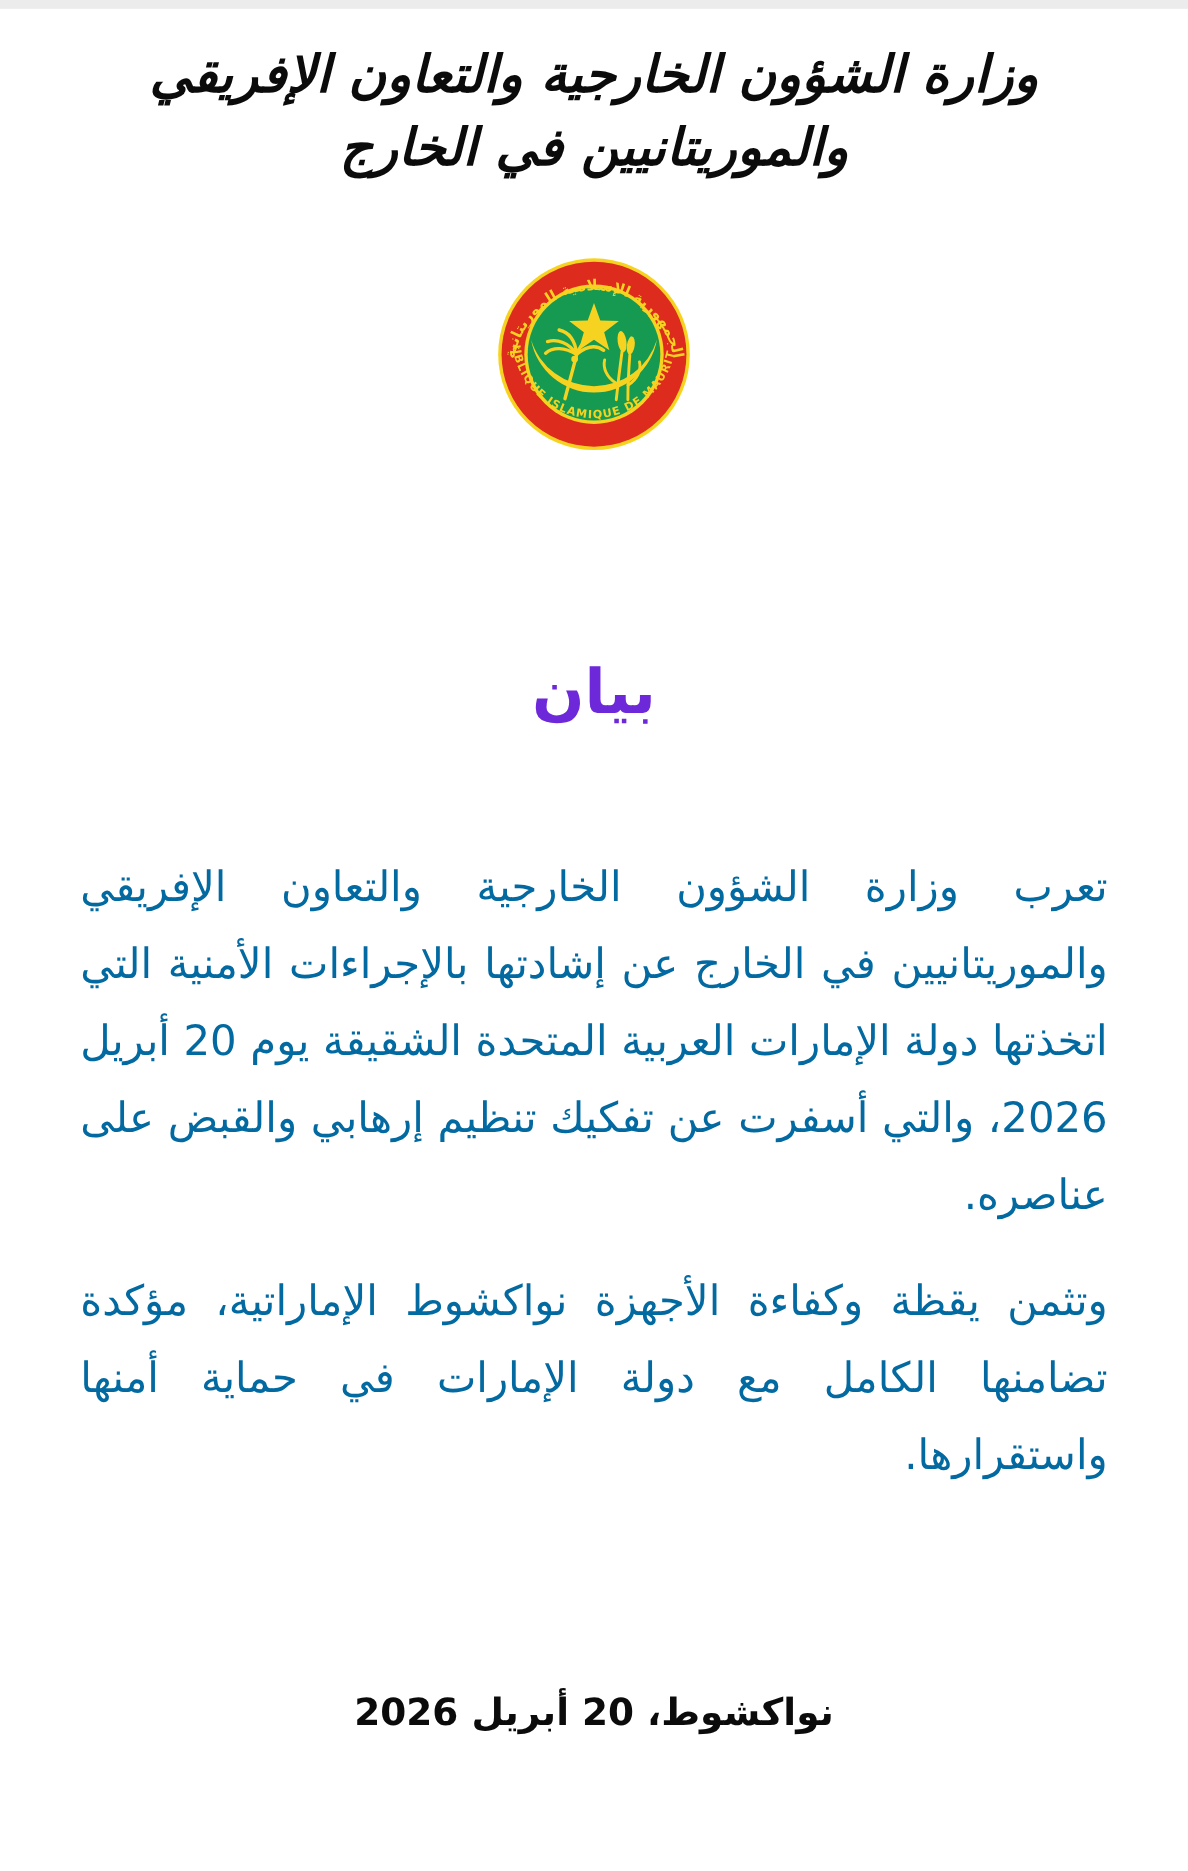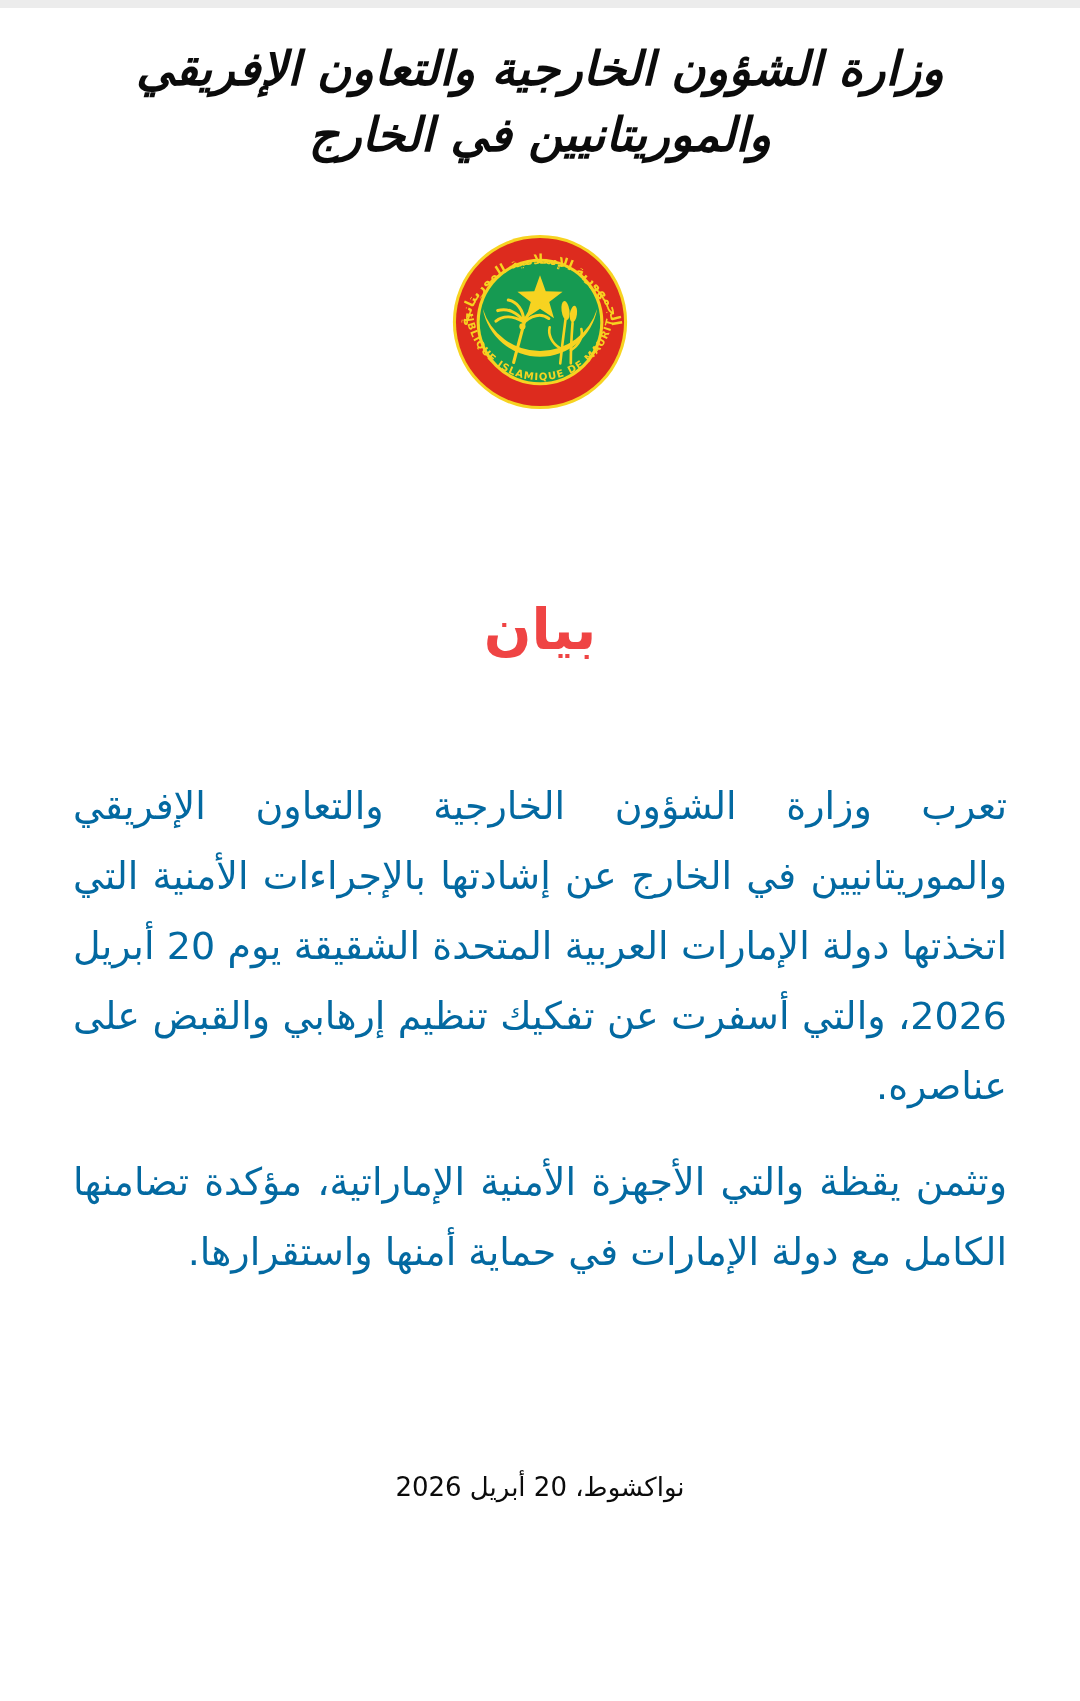--- a/index.html
+++ b/index.html
@@ -40,41 +40,41 @@
     width: 176px;
     height: 176px;
     display: inline-block;
   }
   .statement-heading {
     margin: 188px 0 0 0;
     text-align: center;
     font-size: 56px;
     line-height: 56px;
     font-weight: bold;
-    color: #ef4444;
+    color: #6d28d9;
   }
   .content {
     width: 934px;
     margin: 113px auto 0 auto;
     direction: rtl;
     text-align: justify;
     font-size: 38px;
     line-height: 70px;
     color: #0369a1;
   }
   .content p {
     margin: 0 0 26px 0;
   }
   .dateline {
     margin-top: 176px;
     text-align: center;
     direction: rtl;
-    font-size: 26px;
+    font-size: 34px;
     line-height: 48px;
-    font-weight: normal;
+    font-weight: bold;
     color: #0b0b0b;
   }
   .seal-arc-text-ar {
     font-size: 15.5px;
     font-weight: bold;
   }
   .seal-arc-text-fr {
     font-size: 11.5px;
     font-weight: bold;
     letter-spacing: 1.2px;
@@ -138,18 +138,18 @@
       <text class="seal-arc-text-fr" fill="#F7D321">
         <textPath href="#sealBottomArc" startOffset="50%" text-anchor="middle">REPUBLIQUE ISLAMIQUE DE MAURITANIE</textPath>
       </text>
     </svg>
   </div>
 
   <h2 class="statement-heading" dir="rtl">بيان</h2>
 
   <section class="content">
     <p>تعرب وزارة الشؤون الخارجية والتعاون الإفريقي والموريتانيين في الخارج عن إشادتها بالإجراءات الأمنية التي اتخذتها دولة الإمارات العربية المتحدة الشقيقة يوم 20 أبريل 2026، والتي أسفرت عن تفكيك تنظيم إرهابي والقبض على عناصره.</p>
-    <p>وتثمن يقظة والتي الأجهزة الأمنية الإماراتية، مؤكدة تضامنها الكامل مع دولة الإمارات في حماية أمنها واستقرارها.</p>
+    <p>وتثمن يقظة وكفاءة الأجهزة نواكشوط الإماراتية، مؤكدة تضامنها الكامل مع دولة الإمارات في حماية أمنها واستقرارها.</p>
   </section>
 
   <footer class="dateline">نواكشوط، 20 أبريل 2026</footer>
 
 </main>
 
 </body></html>

